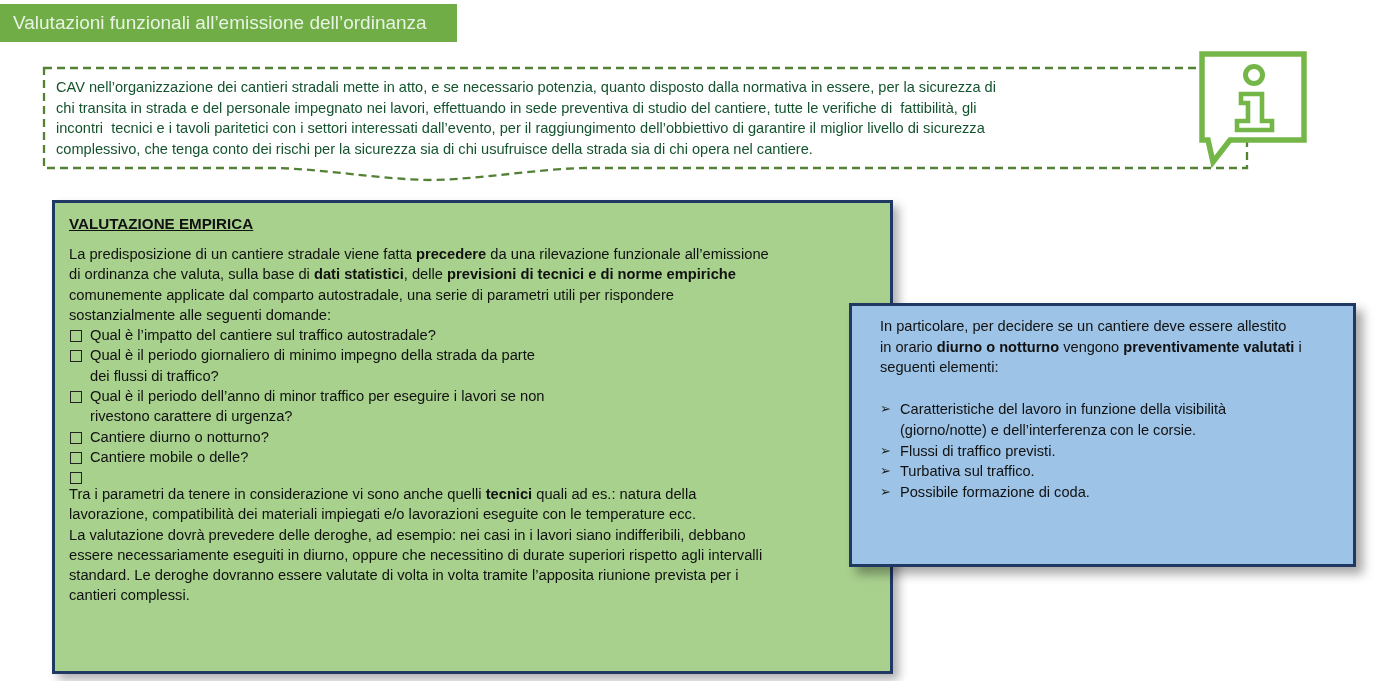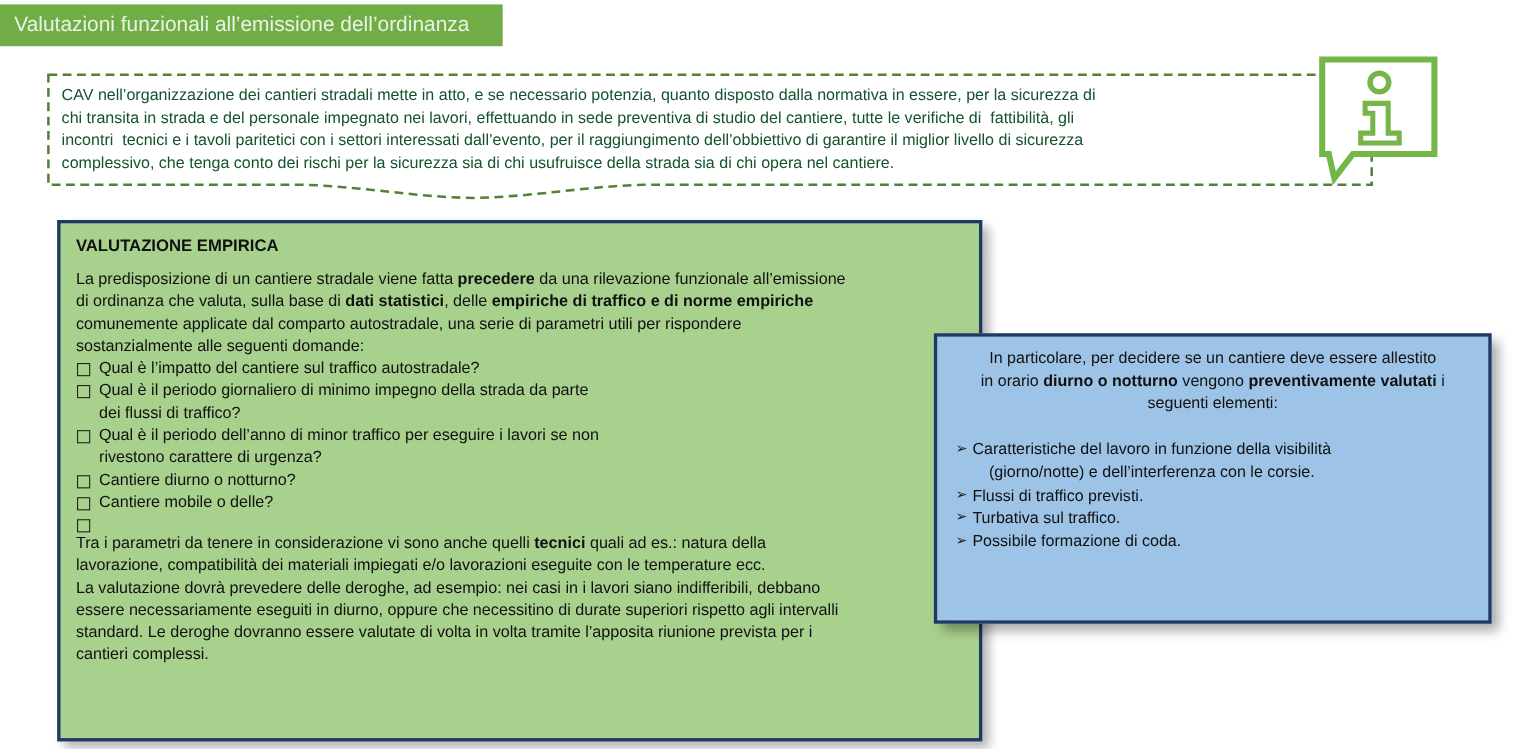--- a/index.html
+++ b/index.html
@@ -19,33 +19,33 @@
                   white-space:pre-wrap; }
 
   
   #info-icon { position:absolute; left:1196px; top:50px; width:120px; height:120px; }
 
   
   #empirical-box { position:absolute; left:52px; top:200px; width:841px; height:474px;
                    background:#a9d18e; border:3px solid #1f3864;
                    box-shadow:6px 6px 9px rgba(0,0,0,0.30);
                    padding:11px 14px; color:#111; font-size:14.7px; line-height:1.38; }
-  #empirical-title { font-weight:bold; font-size:15.2px; margin-bottom:9px; }
+  #empirical-title { font-weight:bold; font-size:15.2px; margin-bottom:9px;text-decoration:underline; }
   .rich { white-space:pre-wrap; }
   .chk { display:flex; align-items:flex-start; }
   .chk .boxglyph { flex:0 0 auto; width:12px; height:12px; border:1.6px solid #222;
                    margin:5px 8px 0 1px; background:transparent; }
   .chk .txt { white-space:pre-line; }
   #empirical-outro { margin-top:0; }
 
   
   #criteria-box { position:absolute; left:849px; top:303px; width:507px; height:264px;
                   background:#9dc3e6; border:3px solid #1f3864;
                   box-shadow:7px 7px 10px rgba(0,0,0,0.35);
-                  padding:10px 12px; color:#111; font-size:14.6px; line-height:1.42;text-align:center; }
+                  padding:10px 28px; color:#111; font-size:14.6px; line-height:1.42; }
   #criteria-intro { white-space:pre-wrap; margin-bottom:21px; }
   .bullet { display:flex; align-items:flex-start; }
   .bullet .arrow { flex:0 0 auto; width:20px; color:#1f1f1f; font-size:13px;
                    line-height:1.55; font-family:"DejaVu Sans", sans-serif; }
   .bullet .txt { white-space:pre-line; }
   .b { font-weight:bold; }
 </style>
 </head>
 <body>
 
@@ -67,21 +67,21 @@
 
   <svg id="info-icon" viewBox="0 0 120 120">
     <path d="M 108,4 L 6,4 L 6,90 L 12,90 L 17,112 L 34,90 L 108,90 Z" fill="#ffffff" stroke="#74b648" stroke-width="5.5" stroke-linejoin="miter"></path>
     <circle cx="58" cy="25" r="8.5" fill="#ffffff" stroke="#74b648" stroke-width="5"></circle>
     <path d="M 45,44 L 66,44 L 66,71 L 76,71 L 76,80 L 41,80 L 41,71 L 52,71 L 52,53 L 45,53 Z" fill="#ffffff" stroke="#74b648" stroke-width="4.6" stroke-linejoin="miter"></path>
   </svg>
 
   <div id="empirical-box">
     <div id="empirical-title">VALUTAZIONE EMPIRICA</div>
     <div class="rich"><span>La predisposizione di un cantiere stradale viene fatta </span><span class="b">precedere</span><span> da una rilevazione funzionale all’emissione
-di ordinanza che valuta, sulla base di </span><span class="b">dati statistici</span><span>, delle </span><span class="b">empiriche di traffico e di norme empiriche</span><span>
+di ordinanza che valuta, sulla base di </span><span class="b">dati statistici</span><span>, delle </span><span class="b">previsioni di tecnici e di norme empiriche</span><span>
 comunemente applicate dal comparto autostradale, una serie di parametri utili per rispondere
 sostanzialmente alle seguenti domande:</span></div>
 
     <div class="chk">
       <span class="boxglyph"></span>
       <span class="txt">Qual è l’impatto del cantiere sul traffico autostradale?</span>
     </div>
     <div class="chk">
       <span class="boxglyph"></span>
       <span class="txt">Qual è il periodo giornaliero di minimo impegno della strada da parte

